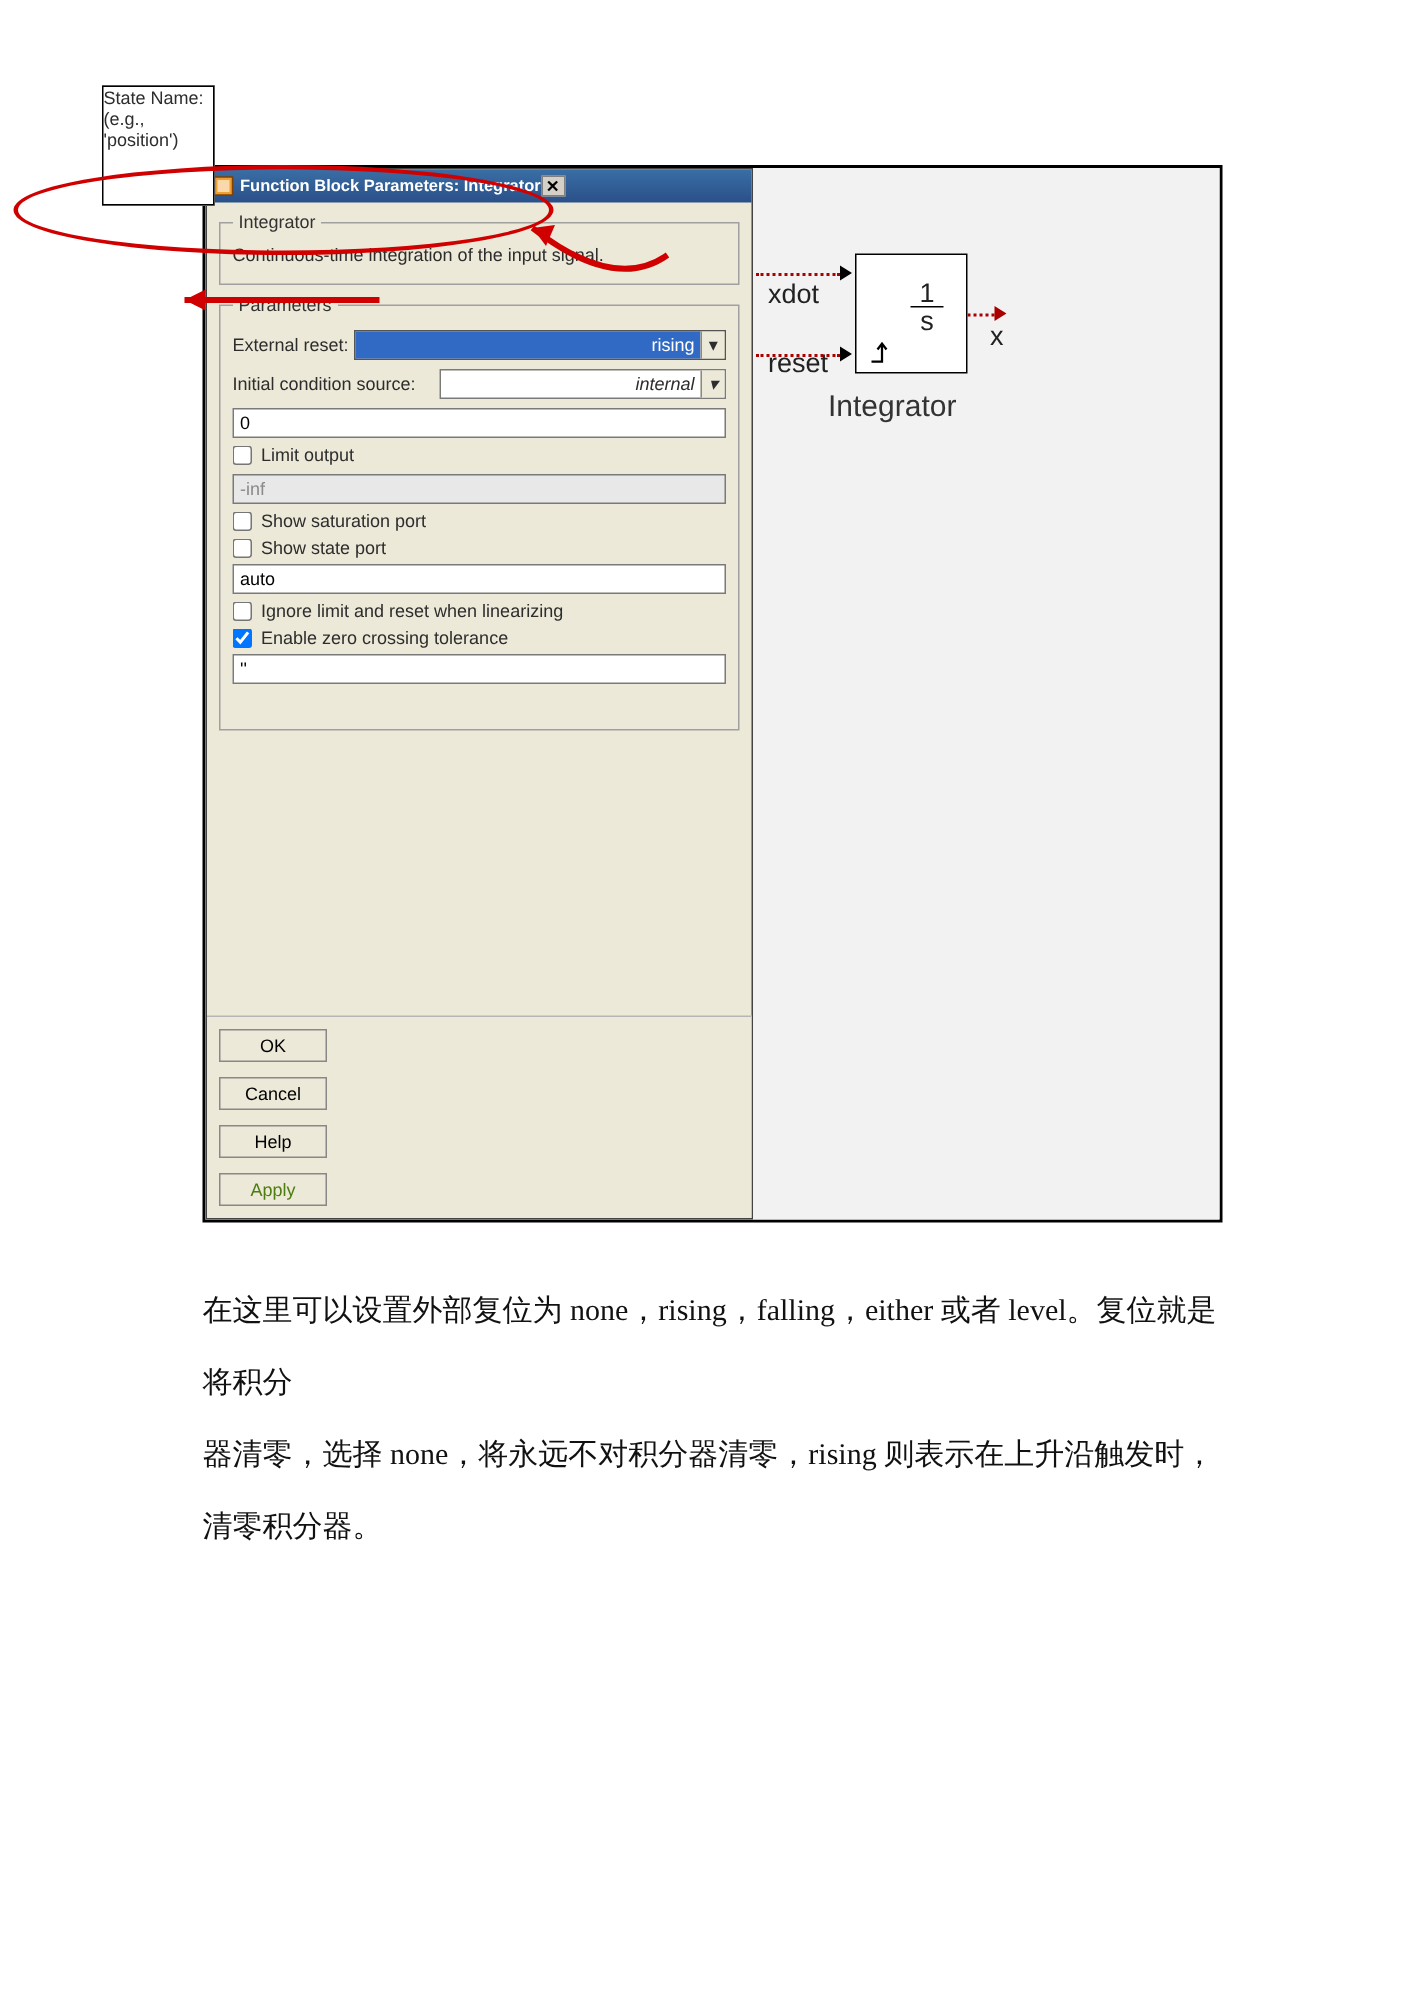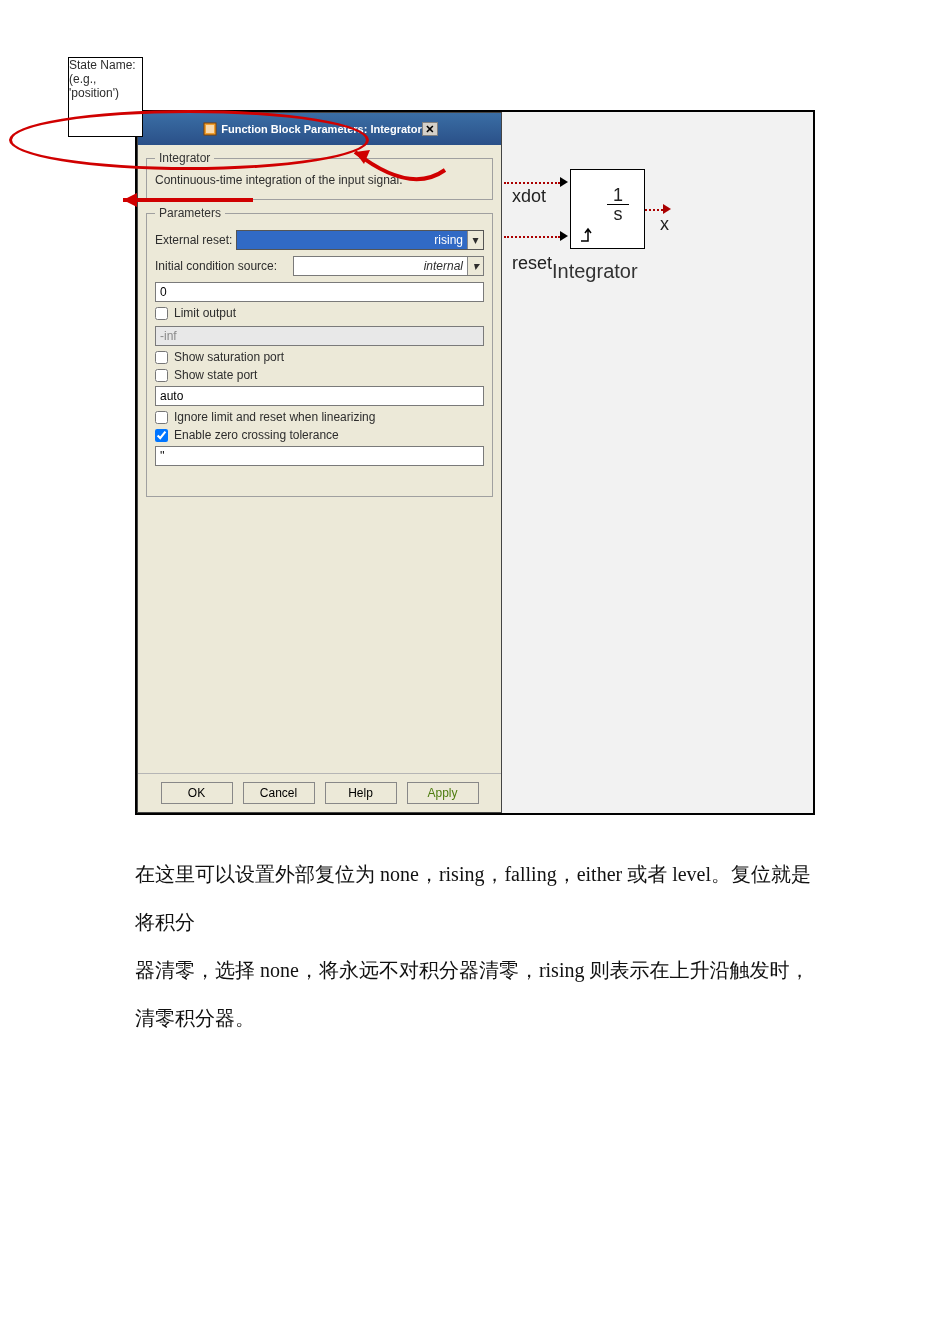--- a/index.html
+++ b/index.html
@@ -22,29 +22,29 @@
   
   .dialog {
     width: 365px;
     background: #ece9d8;
     border: 1px solid #444;
     display: flex;
     flex-direction: column;
     height: 100%;
   }
   .titlebar {
-    height: 32px;
+    height: 22px;
     background: linear-gradient(#3a6ea5,#2a5088);
     color: #fff;
     font-weight: bold;
     font-size: 11px;
     display: flex;
     align-items: center;
     padding: 0 2px 0 4px;
-    justify-content: center;
+    justify-content: flex-start;
   }
   .titlebar .ticon {
     width: 14px; height: 14px; margin-right: 4px;
     display: inline-flex; align-items:center; justify-content:center;
   }
   .titlebar .tleft { display:flex; align-items:center; }
   .close-btn {
     width: 16px; height: 14px;
     background: #d4d0c8;
     border: 1px solid #808080;
@@ -82,20 +82,21 @@
   input.text[disabled] { background:#e8e8e8; color:#8a8a8a; }
   .chk { margin: 4px 0; display:flex; align-items:center; gap:6px; }
   .chk input { margin:0; }
   .button-row {
     border-top: 1px solid #b5b5b5;
     padding: 8px;
     display:flex;
     gap: 10px;
     justify-content:center;
     background:#ece9d8;
+    flex-direction:column;
   }
   button.winbtn {
     width: 72px; height: 22px;
     background: #ece9d8;
     border: 1px solid #888;
     font-size: 12px;
     cursor:pointer;
   }
   button.winbtn[disabled]{ color:#4d7c0f; cursor:default;}
   .sel-highlight {
@@ -283,21 +284,21 @@
   </div>
 
   <div class="right-side">
 
     <div class="port-line" style="left:2px;top:70px;width:56px"></div>
     <div class="port-arrow black" style="left:58px;top:65px"></div>
     <div class="port-label" style="left:10px;top:74px">xdot</div>
 
     <div class="port-line" style="left:2px;top:124px;width:56px"></div>
     <div class="port-arrow black" style="left:58px;top:119px"></div>
-    <div class="port-label" style="left:10px;top:141px">reset</div>
+    <div class="port-label" style="left:10px;top:120px">reset</div>
 
     <div class="port-line" style="left:143px;top:97px;width:18px"></div>
     <div class="port-arrow" style="left:161px;top:92px;border-left-color:#a00"></div>
     <div class="port-label" style="left:158px;top:102px">x</div>
 
     <div class="block"></div>
     <div class="frac">
       <span class="num">1</span>
       <span class="den">s</span>
     </div>

